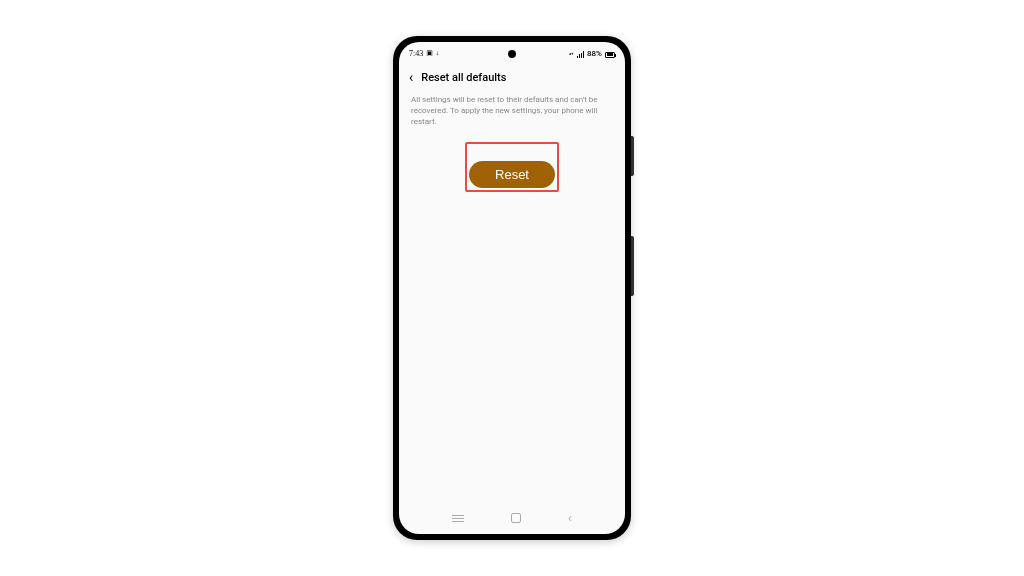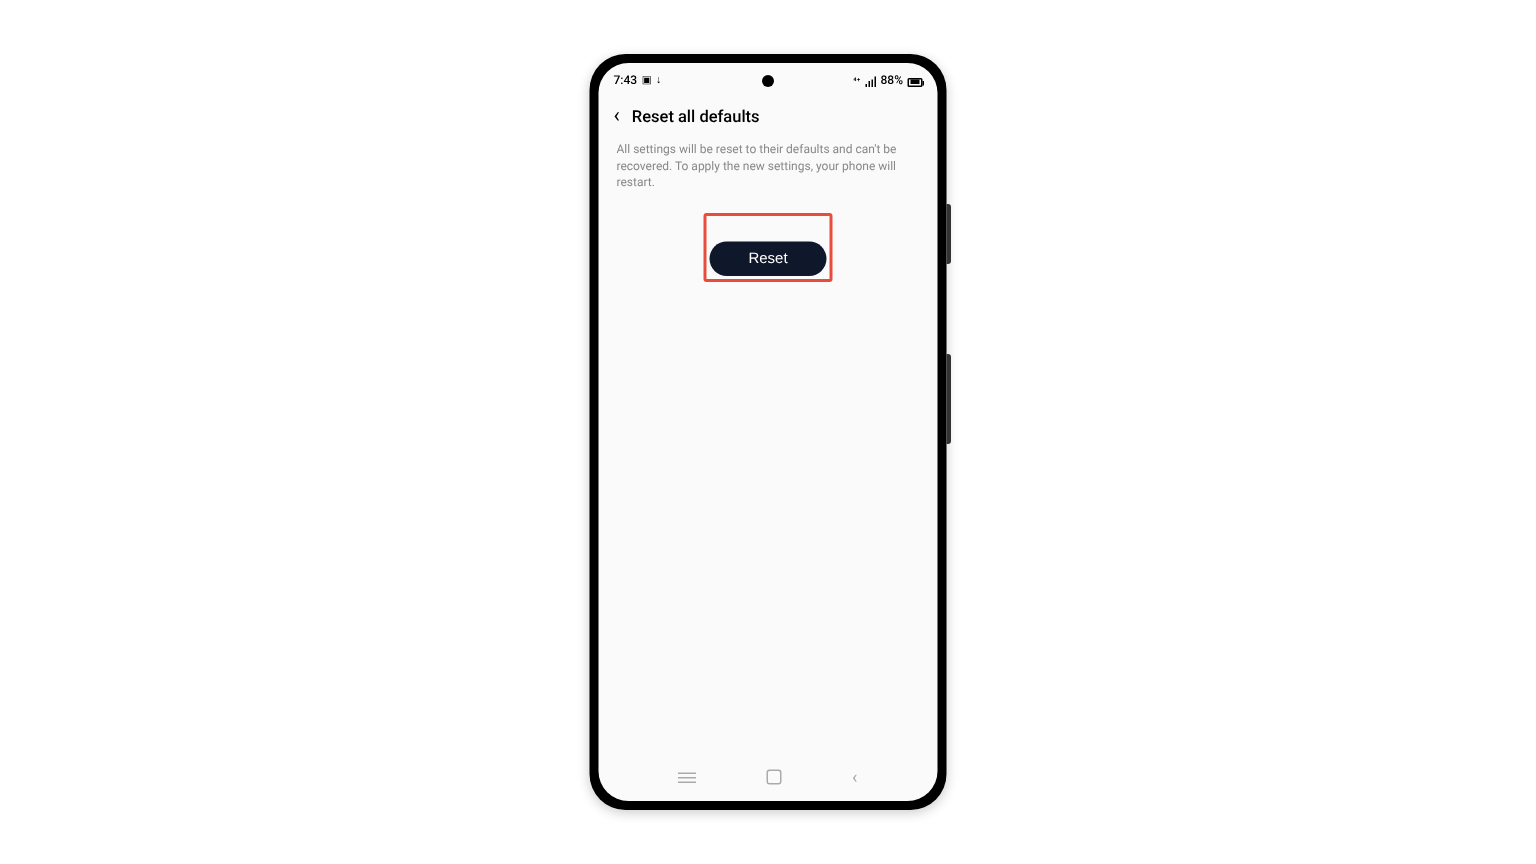--- a/index.html
+++ b/index.html
@@ -69,20 +69,21 @@
       justify-content: space-between;
       padding: 0 10px;
       font-size: 8px;
       color: #000;
       font-weight: 500;
     }
     .status-left {
       display: flex;
       align-items: center;
       gap: 3px;
+      font-family: Liberation Serif, serif;
     }
     .status-right {
       display: flex;
       align-items: flex-end;
       gap: 3px;
     }
     .battery-icon {
       display: inline-block;
       width: 10px;
       height: 6px;
@@ -135,26 +136,26 @@
       display: flex;
       justify-content: center;
       padding: 0 12px;
     }
     .highlight-box {
       border: 2px solid #e74c3c;
       padding: 2px;
       border-radius: 2px;
     }
     .reset-button {
-      background: #0f172a;
+      background: #a16207;
       color: #fff;
       border: none;
       padding: 6px 26px;
       border-radius: 14px;
-      font-size: 10px;
+      font-size: 13px;
       font-weight: 500;
       cursor: pointer;
       margin-top: 15px;
     }
     .nav-bar {
       margin-top: auto;
       height: 28px;
       display: flex;
       align-items: center;
       justify-content: space-around;

